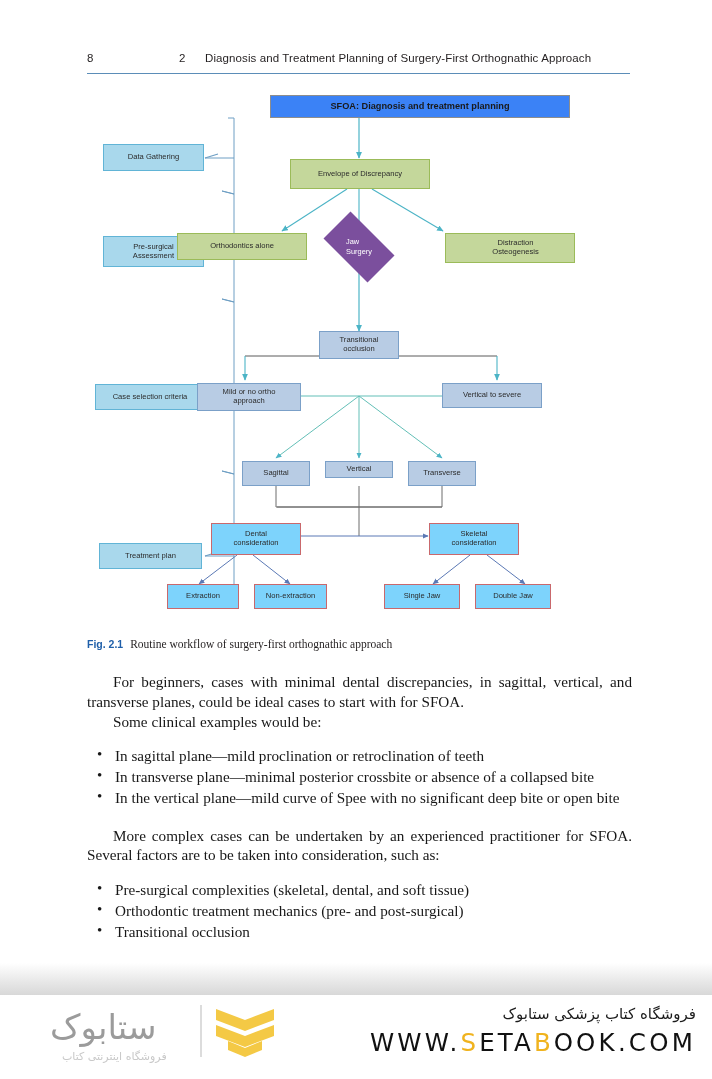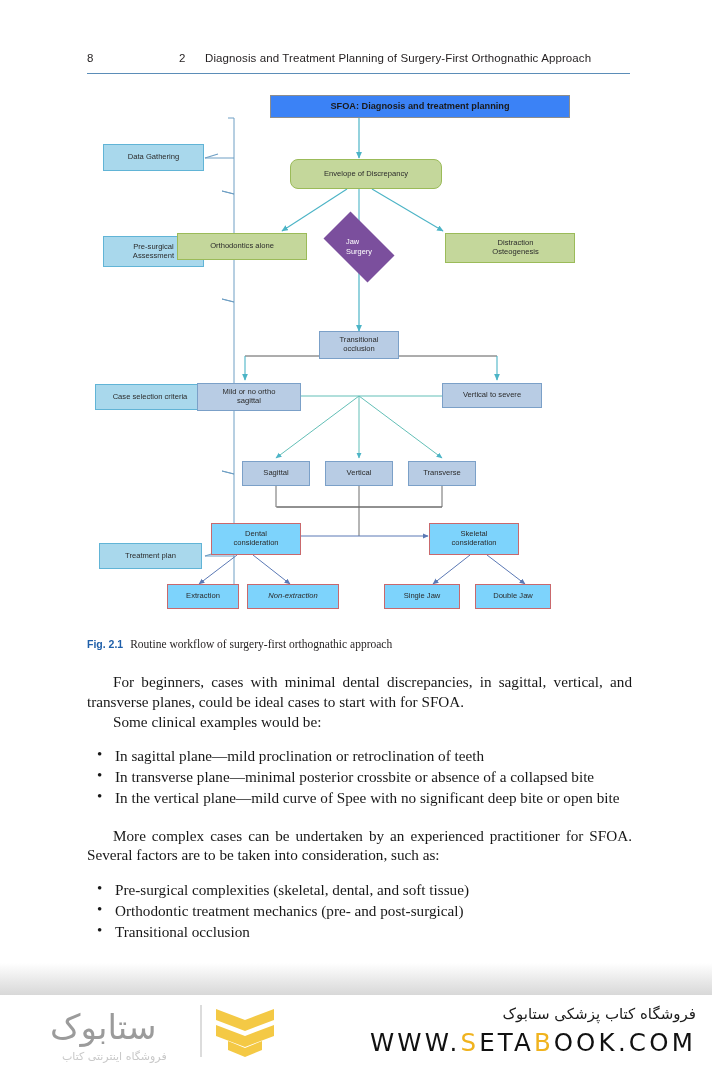--- a/index.html
+++ b/index.html
@@ -360,21 +360,21 @@
     <span>Case selection criteria</span>
   </div>
   <div class="nodebox lblue" style="left:12px; top:455px; width:103px; height:26px;">
     <span>Treatment plan</span>
   </div>
 
   <div class="nodebox purple" style="left:183px; top:7px; width:300px; height:23px;">
     <span>SFOA: Diagnosis and treatment planning</span>
   </div>
 
-  <div class="nodebox green" style="left:203px; top:71px; width:152px; height:30px;border-radius:8px;">
+  <div class="nodebox green" style="left:203px; top:71px; width:140px; height:30px;">
     <span>Envelope of Discrepancy</span>
   </div>
 
   <div class="nodebox green" style="left:90px; top:145px; width:130px; height:27px;">
     <span>Orthodontics alone</span>
   </div>
 
   <div class="diamond" style="left:228px; top:132px; width:88px; height:54px;">
     <div class="shape"></div>
     <div class="dlabel" style="white-space:pre-line;">
@@ -388,50 +388,50 @@
 Osteogenesis</span>
   </div>
 
   <div class="nodebox blue" style="left:232px; top:243px; width:80px; height:28px; white-space:pre-line;">
     <span>Transitional
 occlusion</span>
   </div>
 
   <div class="nodebox blue" style="left:110px; top:295px; width:104px; height:28px; white-space:pre-line;">
     <span>Mild or no ortho
-sagittal</span>
+approach</span>
   </div>
 
   <div class="nodebox blue" style="left:355px; top:295px; width:100px; height:25px;">
     <span>Vertical to severe</span>
   </div>
 
   <div class="nodebox blue" style="left:155px; top:373px; width:68px; height:25px;">
     <span>Sagittal</span>
   </div>
-  <div class="nodebox blue" style="left:238px; top:373px; width:68px; height:25px;">
+  <div class="nodebox blue" style="left:238px; top:373px; width:68px; height:17px;">
     <span>Vertical</span>
   </div>
   <div class="nodebox blue" style="left:321px; top:373px; width:68px; height:25px;">
     <span>Transverse</span>
   </div>
 
   <div class="nodebox pink" style="left:124px; top:435px; width:90px; height:32px; white-space:pre-line;">
     <span>Dental
 consideration</span>
   </div>
   <div class="nodebox pink" style="left:342px; top:435px; width:90px; height:32px; white-space:pre-line;">
     <span>Skeletal
 consideration</span>
   </div>
 
   <div class="nodebox pink" style="left:80px; top:496px; width:72px; height:25px;">
     <span>Extraction</span>
   </div>
-  <div class="nodebox pink" style="left:160px; top:496px; width:92px; height:25px;font-style:italic;">
+  <div class="nodebox pink" style="left:167px; top:496px; width:73px; height:25px;">
     <span>Non-extraction</span>
   </div>
   <div class="nodebox pink" style="left:297px; top:496px; width:76px; height:25px;">
     <span>Single Jaw</span>
   </div>
   <div class="nodebox pink" style="left:388px; top:496px; width:76px; height:25px;">
     <span>Double Jaw</span>
   </div>
 </div>
 

